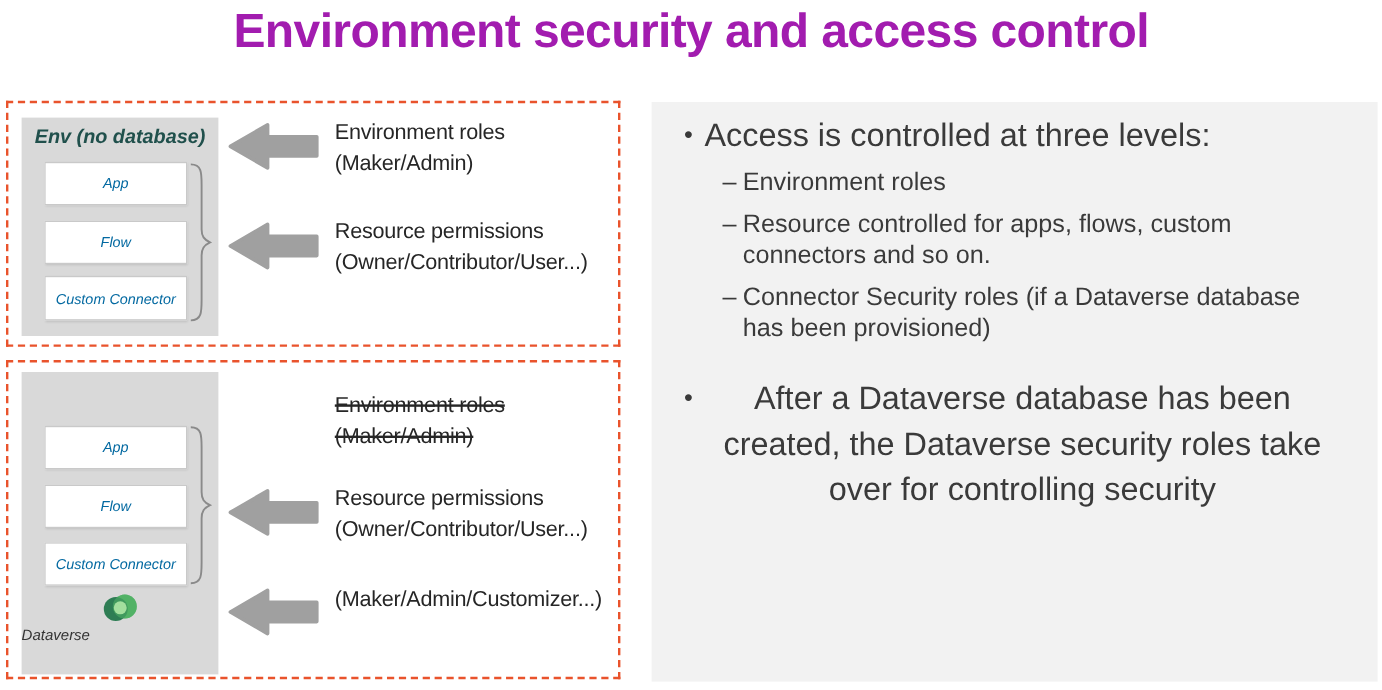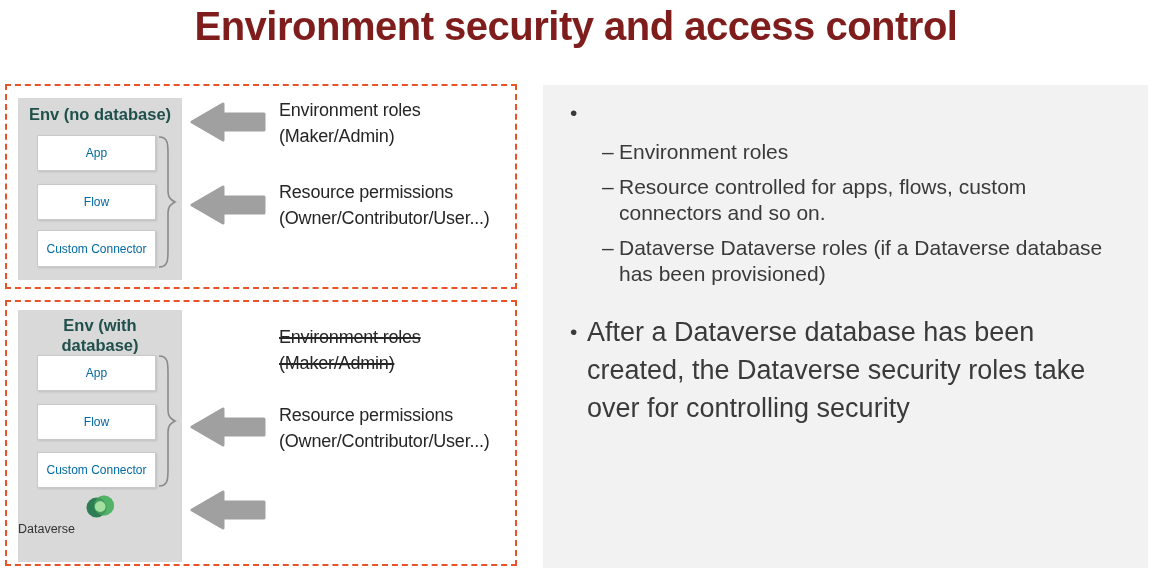--- a/index.html
+++ b/index.html
@@ -3,31 +3,31 @@
 <meta charset="utf-8">
 <style>
   html,body { margin:0; padding:0; background:#ffffff; }
   * { box-sizing:border-box; }
   .slide {
     position:relative; width:1152px; height:575px; background:#ffffff;
     font-family:"Liberation Sans", sans-serif; overflow:hidden;
   }
   .title {
     position:absolute; top:4px; left:0; width:100%;
-    text-align:center; font-size:40px; font-weight:800; color:#7f1d1d;
+    text-align:center; font-size:40px; font-weight:800; color:#a21caf;
     letter-spacing:-0.5px;
   }
   
   .env-box {
     position:absolute; border:2px dashed #E9532C; background:#ffffff;
   }
   .env-box.no-db   { left:5px;  top:84px;  width:512px; height:205px; }
   .env-box.with-db { left:5px;  top:300px; width:512px; height:266px; }
   .container {
-    position:absolute; background:#D9D9D9;
+    position:absolute; background:#D9D9D9;font-style:italic;
   }
   .no-db .container   { left:11px; top:12px; width:164px; height:182px; }
   .with-db .container { left:11px; top:8px;  width:164px; height:252px; }
   .env-header {
     margin-top:6px; text-align:center; font-size:16.5px; font-weight:bold;
     color:#20504C; line-height:20px;
   }
   .with-db .env-header { width:112px; margin-left:auto; margin-right:auto; margin-top:5px; }
   .res-box {
     position:absolute; left:19px; width:119px; height:36px;
@@ -66,21 +66,21 @@
     font-size:12.5px; color:#333333;
   }
   
   .notes {
     position:absolute; left:543px; top:85px; width:605px; height:483px;
     background:#F2F2F2; color:#3A3A3A; padding:6px 16px 0 27px;
   }
   .b1 { display:flex; margin-top:6px; font-size:27px; line-height:32px; }
   .b2 { display:flex; margin-top:26px; font-size:27px; line-height:38px; }
   .bullet { width:17px; flex:0 0 17px; font-size:21px; line-height:inherit; }
-  .b2 .b-text { max-width:530px; }
+  .b2 .b-text { max-width:530px;text-align:center; }
   .subs { margin-left:32px; margin-top:10px; }
   .sub { display:flex; font-size:21px; line-height:26px; margin-bottom:9px; }
   .dash { width:17px; flex:0 0 17px; }
   .sub .s-text { max-width:500px; }
 </style>
 </head>
 <body>
 
 <div class="slide">
 
@@ -107,21 +107,20 @@
       <polygon points="2,20 33,2 33,12 74,12 74,28 33,28 33,38" fill="#A0A0A0" stroke="#A0A0A0" stroke-width="3" stroke-linejoin="round"></polygon>
     </svg>
     <div class="ann a1">
       <div>Resource permissions</div>
       <div>(Owner/Contributor/User...)</div>
     </div>
   </div>
 
   <div class="env-box with-db">
     <div class="container">
-      <div class="env-header">Env (with database)</div>
       <div class="res-box r0">App</div>
       <div class="res-box r1">Flow</div>
       <div class="res-box r2">Custom Connector</div>
       <svg class="dv-icon" width="32" height="27" viewBox="0 0 32 27">
         <circle cx="20" cy="12.5" r="10" fill="#52B266"></circle>
         <circle cx="12.5" cy="14.5" r="10" fill="#2E7D54"></circle>
         <circle cx="20" cy="12.5" r="10" fill="#52B266" opacity="0.55"></circle>
         <circle cx="16.2" cy="13.5" r="5.4" fill="#A3DF9E"></circle>
       </svg>
       <div class="dv-label">Dataverse</div>
@@ -137,39 +136,41 @@
       <polygon points="2,20 33,2 33,12 74,12 74,28 33,28 33,38" fill="#A0A0A0" stroke="#A0A0A0" stroke-width="3" stroke-linejoin="round"></polygon>
     </svg>
     <div class="ann a1">
       <div>Resource permissions</div>
       <div>(Owner/Contributor/User...)</div>
     </div>
     <svg class="arrow a2" width="76" height="40" viewBox="0 0 76 40">
       <polygon points="2,20 33,2 33,12 74,12 74,28 33,28 33,38" fill="#A0A0A0" stroke="#A0A0A0" stroke-width="3" stroke-linejoin="round"></polygon>
     </svg>
     <div class="ann a2">
+      <div>(Maker/Admin/Customizer...)</div>
     </div>
   </div>
 
   <div class="notes">
     <div class="b1">
       <span class="bullet">•</span>
+      <span class="b-text">Access is controlled at three levels:</span>
     </div>
     <div class="subs">
       <div class="sub">
         <span class="dash">–</span>
         <span class="s-text">Environment roles</span>
       </div>
       <div class="sub">
         <span class="dash">–</span>
         <span class="s-text">Resource controlled for apps, flows, custom connectors and so on.</span>
       </div>
       <div class="sub">
         <span class="dash">–</span>
-        <span class="s-text">Dataverse Dataverse roles (if a Dataverse database has been provisioned)</span>
+        <span class="s-text">Connector Security roles (if a Dataverse database has been provisioned)</span>
       </div>
     </div>
     <div class="b2">
       <span class="bullet">•</span>
       <span class="b-text">After a Dataverse database has been created, the Dataverse security roles take over for controlling security</span>
     </div>
   </div>
 
 </div>
 

